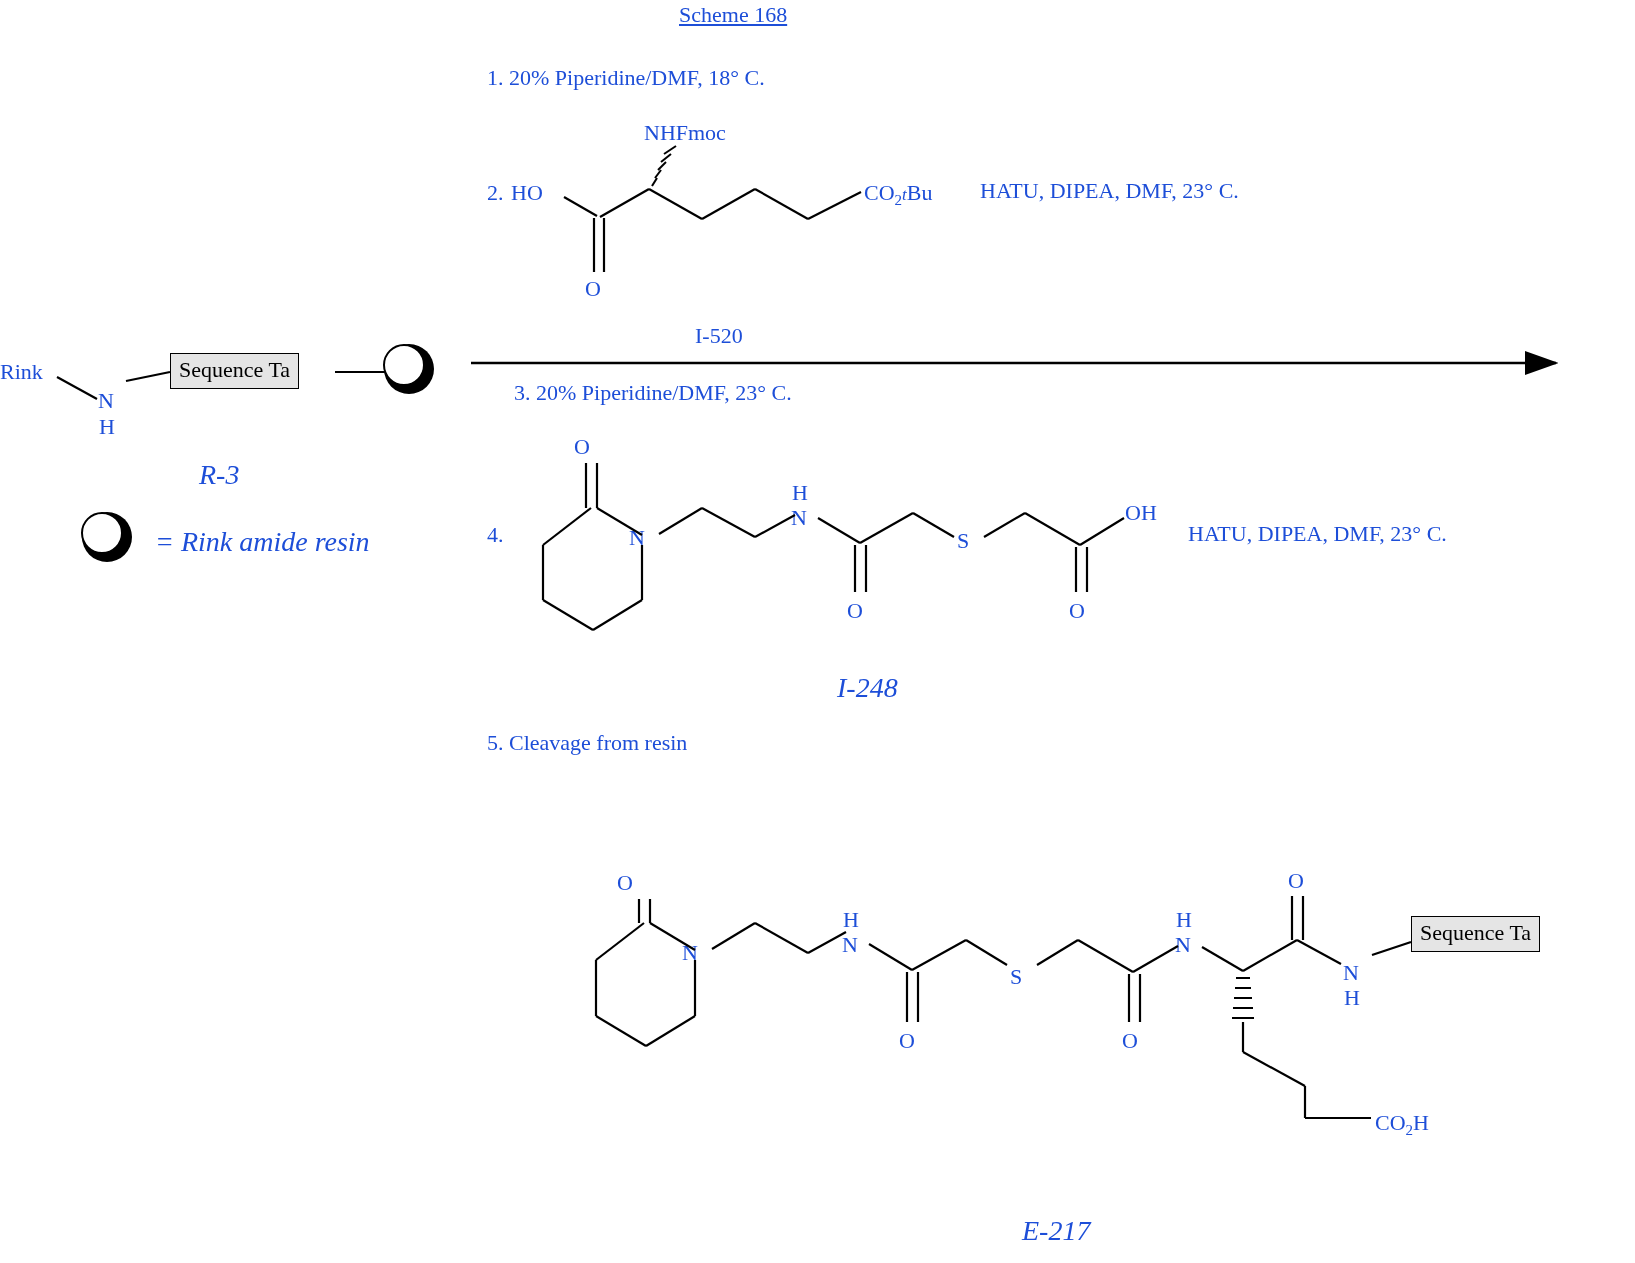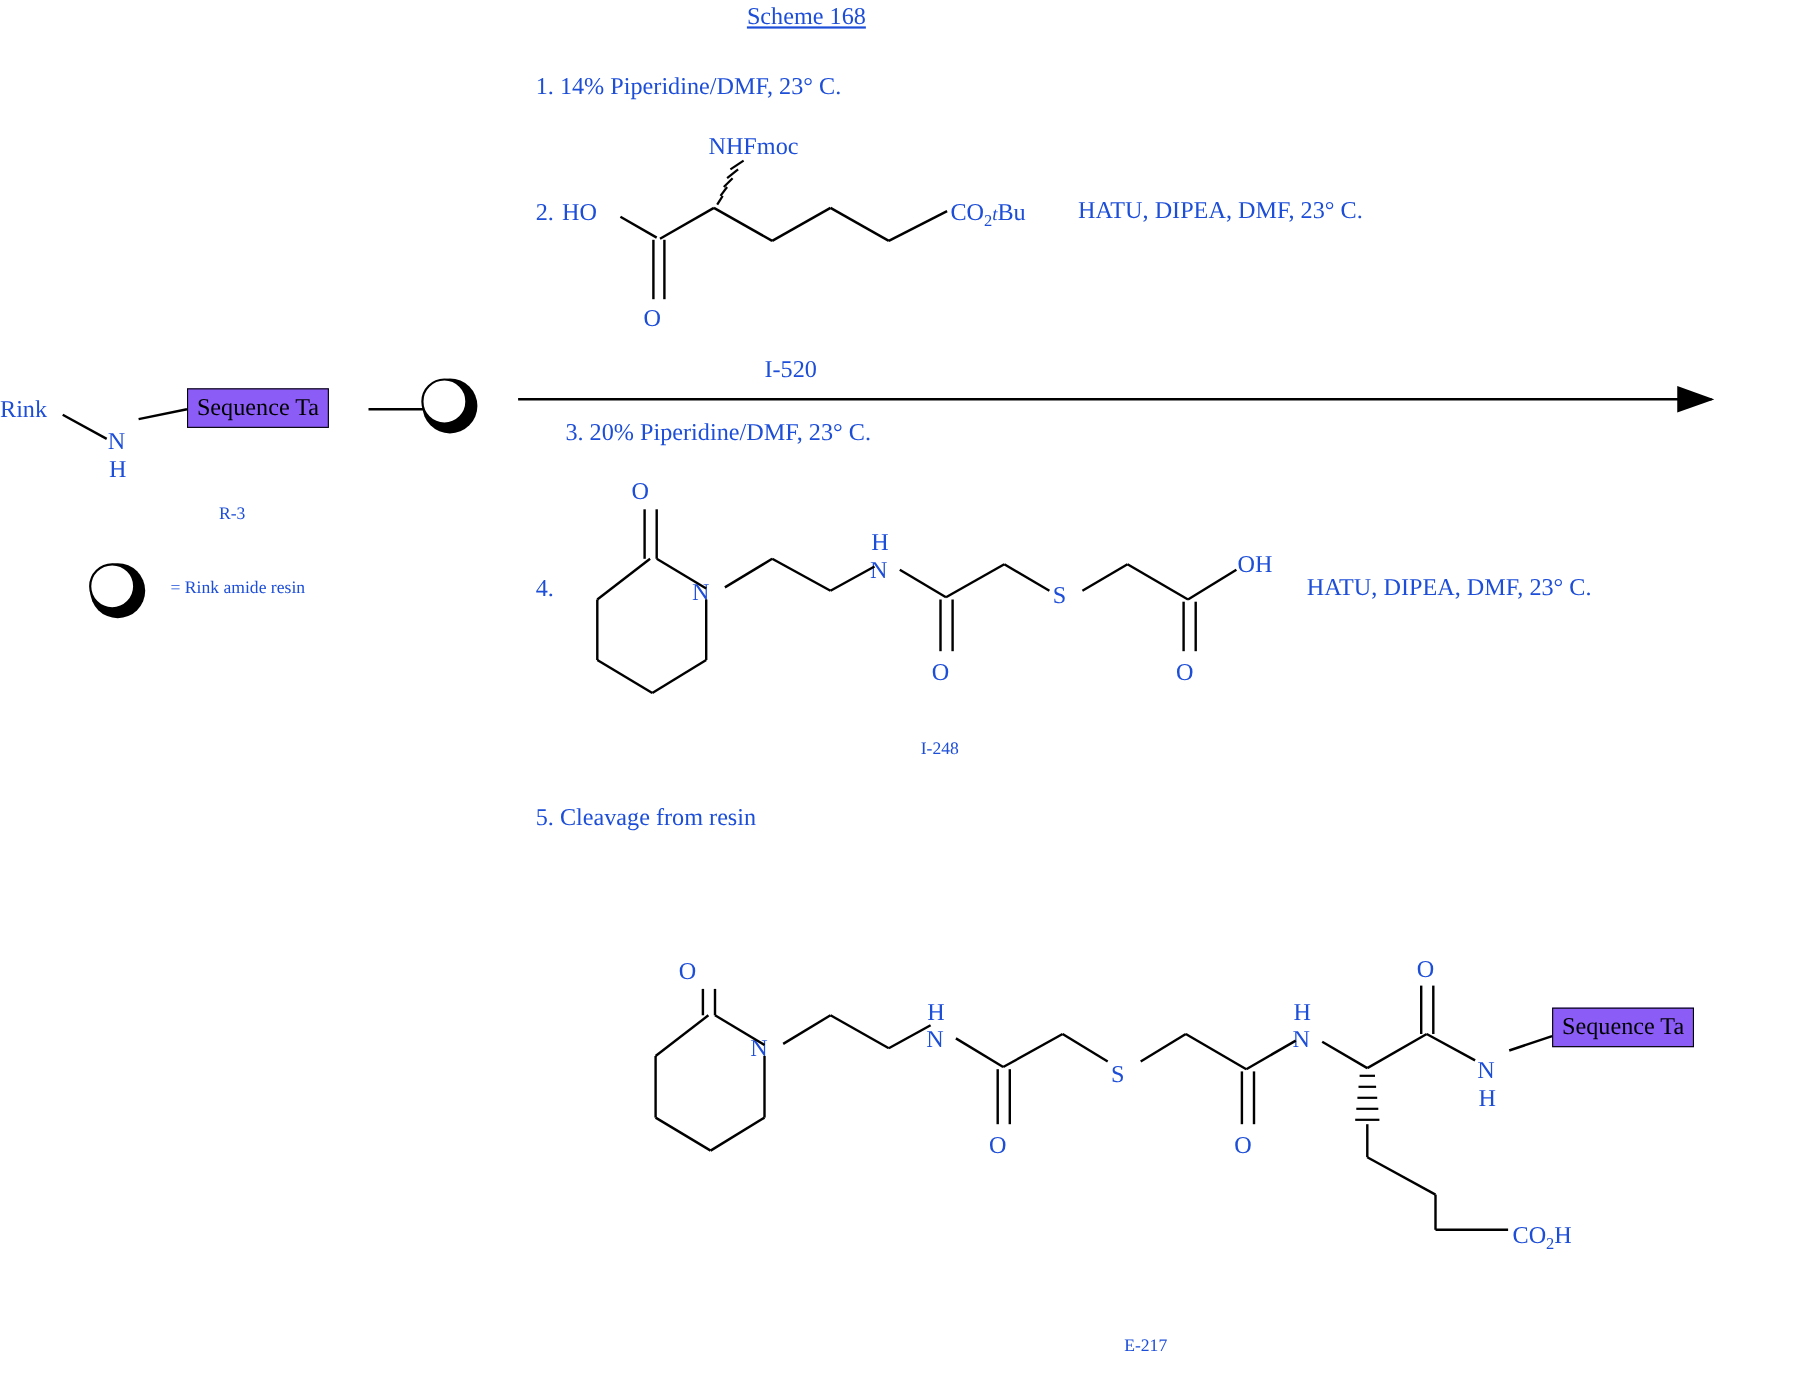--- a/index.html
+++ b/index.html
@@ -23,37 +23,38 @@
     color: #1d4ed8;
   }
   .scheme-title {
     font-size: 22px;
     text-decoration: underline;
   }
   .step {
     font-size: 22px;
   }
   .label {
-    font-size: 16px;
+    font-size: 28px;
+    font-style: italic;
   }
   .atom {
     font-size: 22px;
   }
   .sub {
     font-size: 15px;
     vertical-align: sub;
   }
   .ital {
     font-style: italic;
     font-size: 17px;
   }
   .seqbox {
     position: absolute;
     border: 1.6px solid #000;
-    background: #8b5cf6;
+    background: #e5e5e5;
     font-size: 22px;
     padding: 3px 8px 5px 8px;
     white-space: nowrap;
     font-family: "Liberation Serif", serif;
   }
   svg.overlay {
     position: absolute;
     left: 0;
     top: 0;
     width: 1635px;
@@ -61,21 +62,21 @@
     pointer-events: none;
   }
 </style>
 </head>
 <body>
 
 <div id="page">
 
   <div class="txt scheme-title" style="left:679px; top:2px;">Scheme 168</div>
 
-  <div class="txt step" style="left:487px; top:65px;">1. 14% Piperidine/DMF, 23° C.</div>
+  <div class="txt step" style="left:487px; top:65px;">1. 20% Piperidine/DMF, 18° C.</div>
   <div class="txt step" style="left:487px; top:180px;">2.</div>
   <div class="txt step" style="left:514px; top:380px;">3. 20% Piperidine/DMF, 23° C.</div>
   <div class="txt step" style="left:487px; top:522px;">4.</div>
   <div class="txt step" style="left:487px; top:730px;">5. Cleavage from resin</div>
 
   <div class="txt step" style="left:980px; top:178px;">HATU, DIPEA, DMF, 23° C.</div>
   <div class="txt step" style="left:1188px; top:521px;">HATU, DIPEA, DMF, 23° C.</div>
   <div class="txt step" style="left:695px; top:323px;">I-520</div>
 
   <div class="txt atom" style="left:0px; top:359px;">Rink</div>

